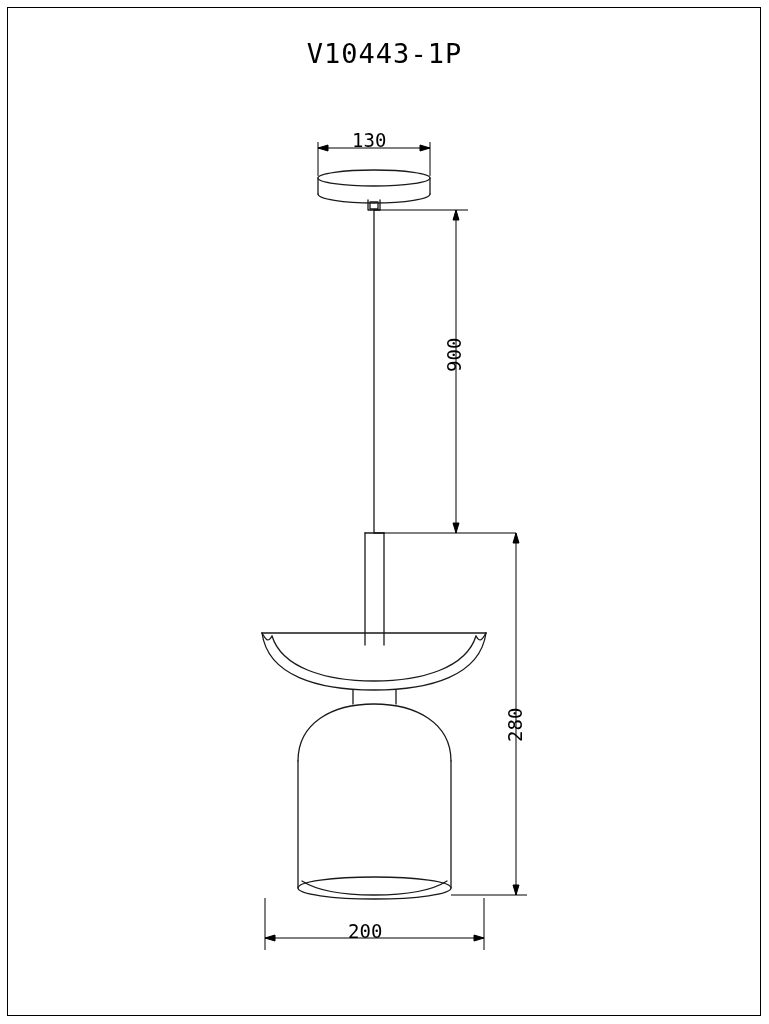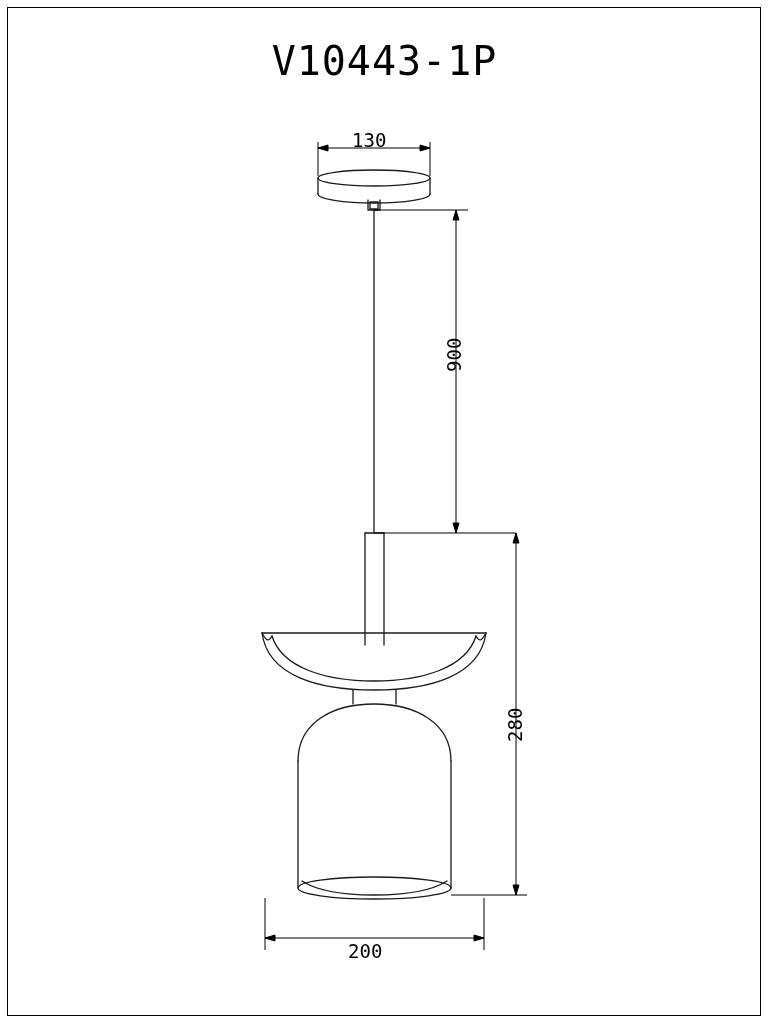--- a/index.html
+++ b/index.html
@@ -29,21 +29,21 @@
     height: 1009px;
     border: 1px solid #000000;
     box-sizing: border-box;
   }
   .title {
     position: absolute;
     left: 0;
     top: 38px;
     width: 769px;
     text-align: center;
-    font-size: 40px;
+    font-size: 27px;
     letter-spacing: 1px;
     color: #000000;
     font-family: "DejaVu Sans Mono", monospace;
   }
   .svg-wrap {
     position: absolute;
     left: 0;
     top: 0;
     width: 769px;
     height: 1024px;
@@ -159,15 +159,15 @@
       </g>
     </g>
   </svg>
 
   <div class="dim-label" style="left:352px; top:129px;">130</div>
 
   <div class="dim-label vertical" style="left:443px; top:372px;">900</div>
 
   <div class="dim-label vertical" style="left:504px; top:742px;">280</div>
 
-  <div class="dim-label" style="left:348px; top:920px;margin-top:20px;">200</div>
+  <div class="dim-label" style="left:348px; top:920px;">200</div>
 
 </div>
 
 </body></html>

